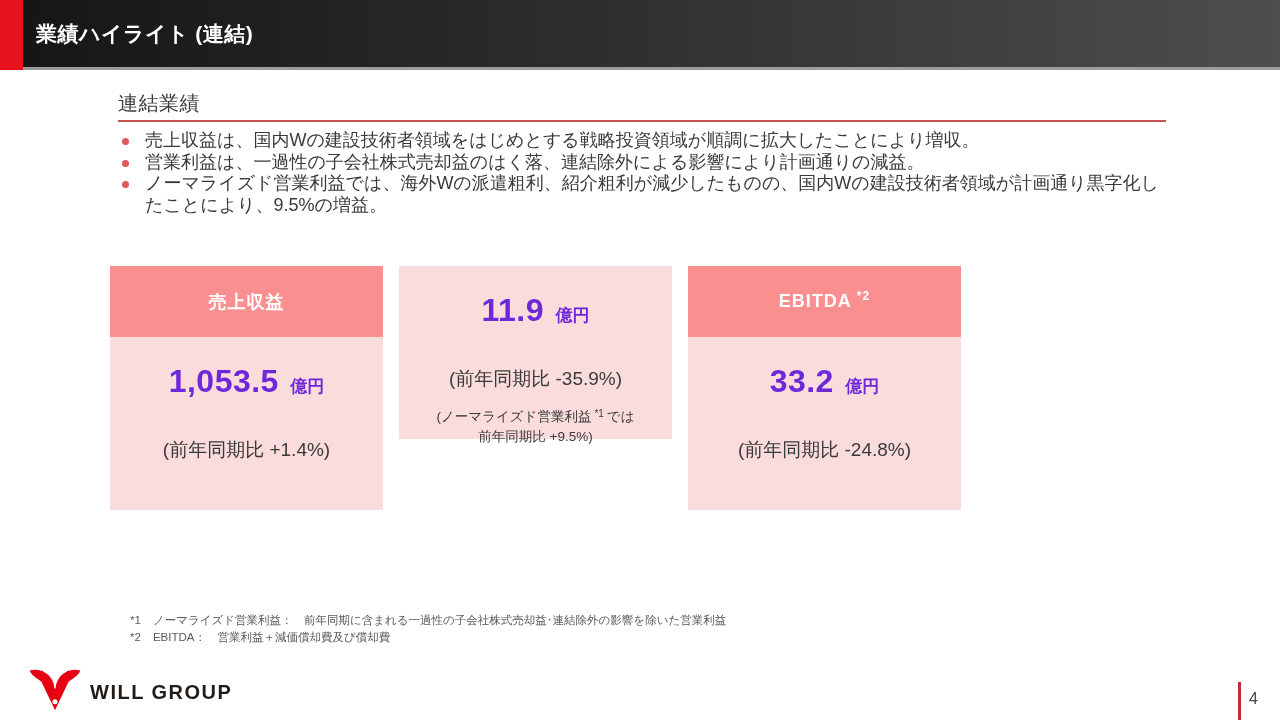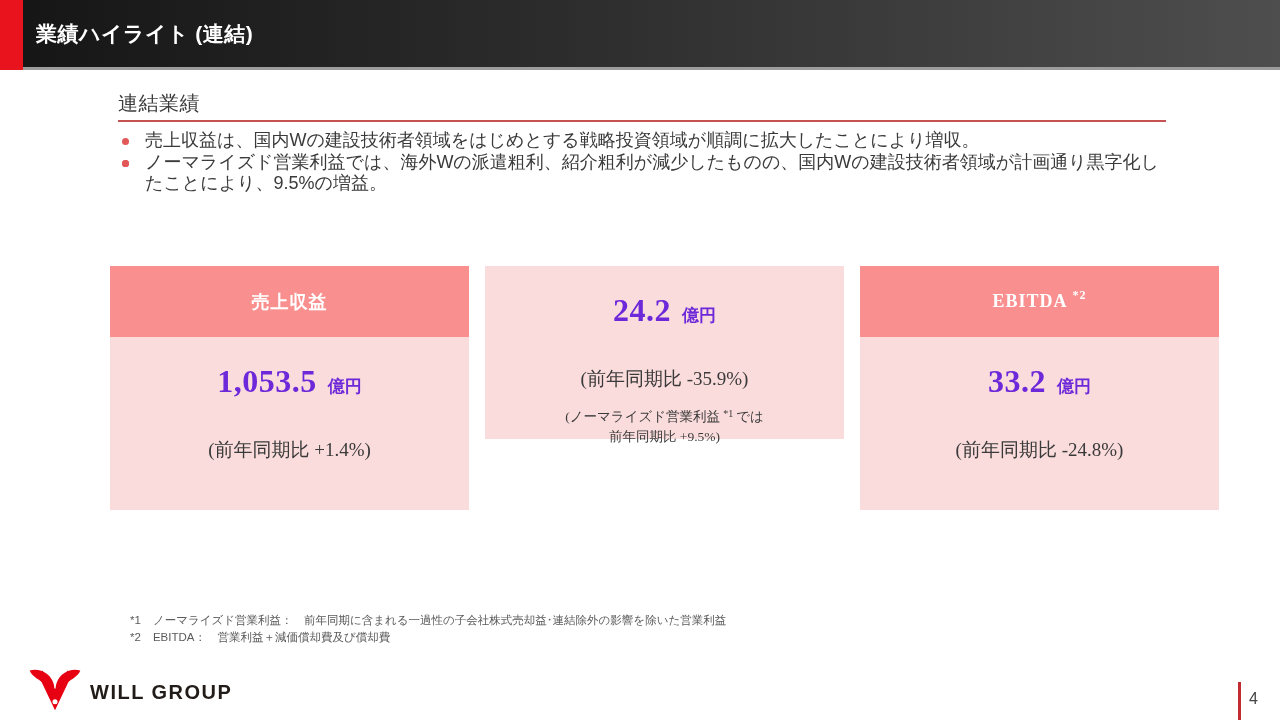--- a/index.html
+++ b/index.html
@@ -37,21 +37,21 @@
   .bullet{
     position:relative;padding-left:27px;
     font-size:18px;line-height:21.5px;color:#3a3a3a;
   }
   .bullet .dot{
     position:absolute;left:4px;top:8px;width:7px;height:7px;border-radius:50%;
     background:var(--bullet_red,#e25757);
   }
   
   .cards{position:absolute;left:110px;top:266px;display:flex;gap:16px;}
-  .card{width:359px;font-family:Liberation Serif, serif;}
+  .card{width:273px;}
   .card-header{
     height:71px;background:var(--card_header_pink,#f9908f);
     color:#ffffff;font-size:18px;font-weight:bold;letter-spacing:1px;
     display:flex;align-items:center;justify-content:center;
   }
   .card-header .sup{font-size:12px;position:relative;top:-6px;margin-left:5px;font-weight:bold;}
   .card-body{
     height:173px;background:var(--card_body_pink,#fbdcdc);
     text-align:center;padding-top:26px;box-sizing:border-box;
   }
@@ -86,20 +86,21 @@
 <div class="section-title">連結業績</div>
 <div class="section-underline"></div>
 
 <div class="bullets">
   <div class="bullet">
     <span class="dot"></span>
     <span>売上収益は、国内Wの建設技術者領域をはじめとする戦略投資領域が順調に拡大したことにより増収。</span>
   </div>
   <div class="bullet">
     <span class="dot"></span>
+    <span>営業利益は、一過性の子会社株式売却益のはく落、連結除外による影響により計画通りの減益。</span>
   </div>
   <div class="bullet">
     <span class="dot"></span>
     <span>ノーマライズド営業利益では、海外Wの派遣粗利、紹介粗利が減少したものの、国内Wの建設技術者領域が計画通り黒字化したことにより、9.5%の増益。</span>
   </div>
 </div>
 
 <div class="cards">
 
   <div class="card">
@@ -111,21 +112,21 @@
         <span class="value-number">1,053.5</span>
         <span class="value-unit">億円</span>
       </div>
       <div class="yoy">(前年同期比 +1.4%)</div>
     </div>
   </div>
 
   <div class="card">
     <div class="card-body">
       <div class="value-line">
-        <span class="value-number">24.2</span>
+        <span class="value-number">11.9</span>
         <span class="value-unit">億円</span>
       </div>
       <div class="yoy">(前年同期比 -35.9%)</div>
       <div class="extra-note">
         <span>(ノーマライズド営業利益</span><span class="sup">*1</span><span>では</span><br>
         <span>前年同期比 +9.5%)</span>
       </div>
     </div>
   </div>
 

